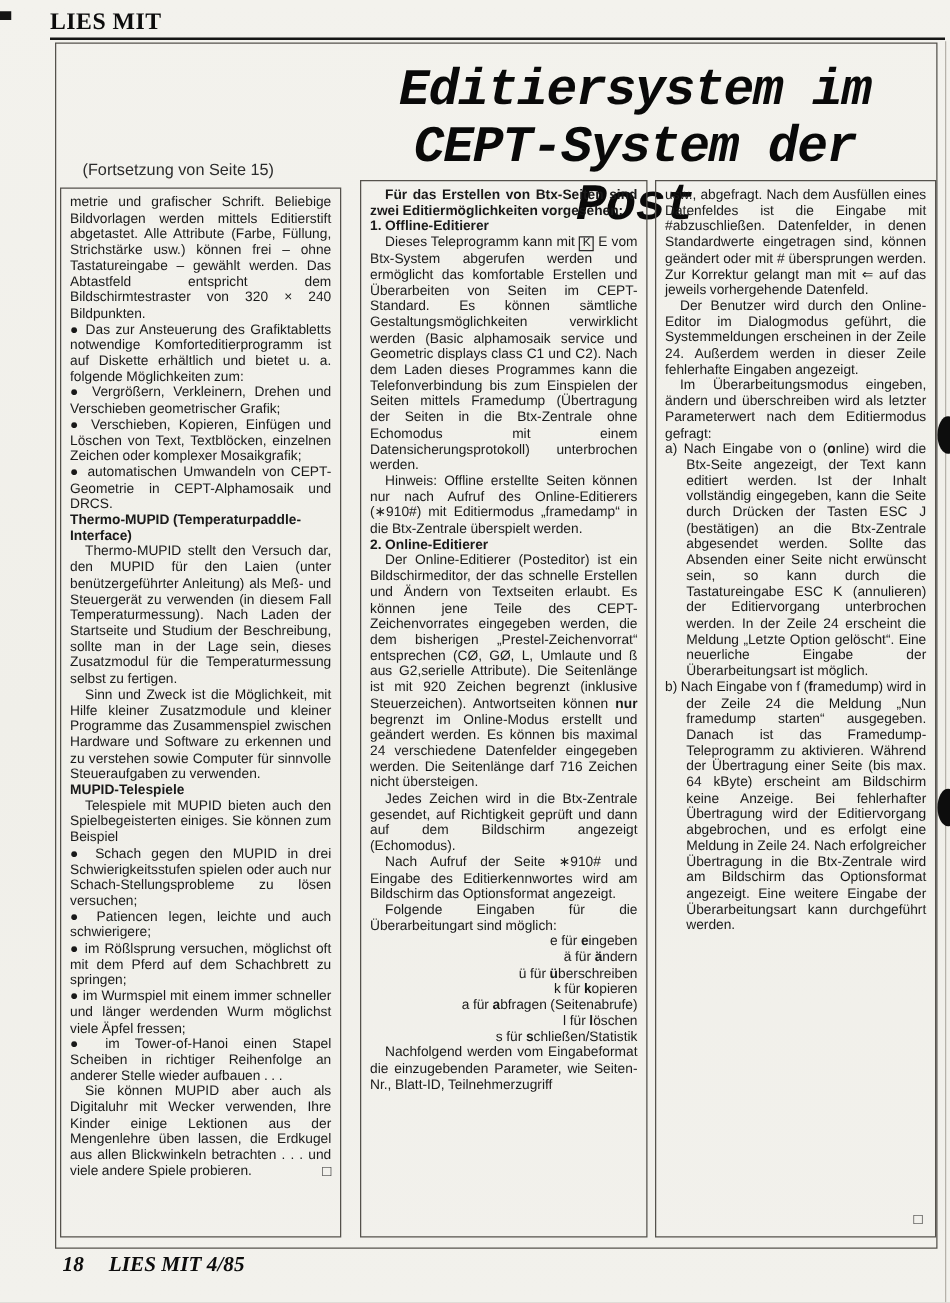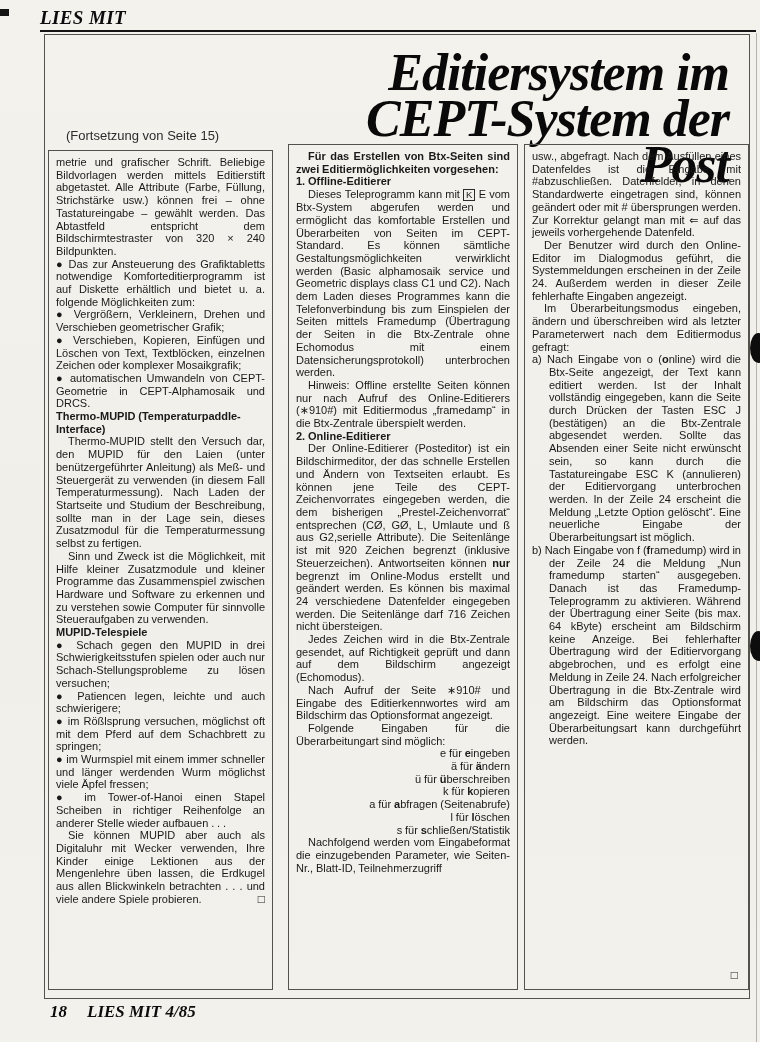--- a/index.html
+++ b/index.html
@@ -3,30 +3,30 @@
 <meta charset="utf-8">
 <style>
   html,body { margin:0; padding:0; background:#d8d6d0; }
   .page {
     position:relative; width:760px; height:1042px; margin:0 auto;
     background:linear-gradient(180deg,#f3f2ed 0%,#f0efe9 55%,#f2f1ec 100%);
     font-family:"Liberation Sans", sans-serif; color:#191919; overflow:hidden;
   }
   .masthead {
     position:absolute; left:40px; top:7px;
-    font-family:"Liberation Serif", serif; font-style:italic; font-weight:bold;
+    font-family:"Liberation Serif", serif; font-weight:bold;
     font-size:19px; letter-spacing:.4px; color:#0c0c0c;
   }
   .masthead-rule { position:absolute; left:40px; top:30px; width:716px; height:2px; background:#161616; }
   .corner-dash { position:absolute; left:0; top:9px; width:9px; height:7px; background:#141414; }
   .outerbox { position:absolute; left:44px; top:34px; width:704px; height:963px; border:1px solid #55524c; }
   .article-title {
     position:absolute; left:287px; top:50px; width:442px;
-    font-family:Liberation Serif, serif; font-style:italic; font-weight:bold;
-    font-size:52px; line-height:46px; letter-spacing:-1px; color:#090909; text-align:right;
+    font-family:Liberation Mono, monospace; font-style:italic; font-weight:bold;
+    font-size:41px; line-height:46px; letter-spacing:-1px; color:#090909; text-align:center;
   }
   .continuation { position:absolute; left:66px; top:128px; font-size:13px; color:#2c2c2c; }
 
   .col {
     position:absolute; border:1px solid #55524c; box-sizing:border-box;
     padding:5px 7px 6px 7px; overflow:hidden;
     font-size:11px; line-height:12.7px; text-align:justify;
     hyphens:auto; -webkit-hyphens:auto; word-spacing:-0.2px;
   }
   #col1 { left:48px;  top:150px; width:225px; height:840px; }
@@ -80,20 +80,21 @@
   <div class="col" id="col1">
       <p class="blk cont"><span>metrie und grafischer Schrift. Beliebige Bildvorlagen werden mittels Editierstift abgetastet. Alle Attribute (Farbe, Füllung, Strichstärke usw.) können frei – ohne Tastatureingabe – gewählt werden. Das Abtastfeld entspricht dem Bildschirmtestraster von 320 × 240 Bildpunkten.</span></p>
       <p class="blk bullet"><span>● Das zur Ansteuerung des Grafiktabletts notwendige Komforteditierprogramm ist auf Diskette erhältlich und bietet u. a. folgende Möglichkeiten zum:</span></p>
       <p class="blk bullet"><span>● Vergrößern, Verkleinern, Drehen und Verschieben geometrischer Grafik;</span></p>
       <p class="blk bullet"><span>● Verschieben, Kopieren, Einfügen und Löschen von Text, Textblöcken, einzelnen Zeichen oder komplexer Mosaikgrafik;</span></p>
       <p class="blk bullet"><span>● automatischen Umwandeln von CEPT-Geometrie in CEPT-Alphamosaik und DRCS.</span></p>
       <p class="blk h"><span>Thermo-MUPID (Temperaturpaddle-Interface)</span></p>
       <p class="blk body"><span>Thermo-MUPID stellt den Versuch dar, den MUPID für den Laien (unter benützergeführter Anleitung) als Meß- und Steuergerät zu verwenden (in diesem Fall Temperaturmessung). Nach Laden der Startseite und Studium der Beschreibung, sollte man in der Lage sein, dieses Zusatzmodul für die Temperaturmessung selbst zu fertigen.</span></p>
       <p class="blk body"><span>Sinn und Zweck ist die Möglichkeit, mit Hilfe kleiner Zusatzmodule und kleiner Programme das Zusammenspiel zwischen Hardware und Software zu erkennen und zu verstehen sowie Computer für sinnvolle Steueraufgaben zu verwenden.</span></p>
       <p class="blk h"><span>MUPID-Telespiele</span></p>
+      <p class="blk body"><span>Telespiele mit MUPID bieten auch den Spielbegeisterten einiges. Sie können zum Beispiel</span></p>
       <p class="blk bullet"><span>● Schach gegen den MUPID in drei Schwierigkeitsstufen spielen oder auch nur Schach-Stellungsprobleme zu lösen versuchen;</span></p>
       <p class="blk bullet"><span>● Patiencen legen, leichte und auch schwierigere;</span></p>
       <p class="blk bullet"><span>● im Rößlsprung versuchen, möglichst oft mit dem Pferd auf dem Schachbrett zu springen;</span></p>
       <p class="blk bullet"><span>● im Wurmspiel mit einem immer schneller und länger werdenden Wurm möglichst viele Äpfel fressen;</span></p>
       <p class="blk bullet"><span>● im Tower-of-Hanoi einen Stapel Scheiben in richtiger Reihenfolge an anderer Stelle wieder aufbauen . . .</span></p>
       <p class="blk body"><span>Sie können MUPID aber auch als Digitaluhr mit Wecker verwenden, Ihre Kinder einige Lektionen aus der Mengenlehre üben lassen, die Erdkugel aus allen Blickwinkeln betrachten . . . und viele andere Spiele probieren.</span><span class="endbox">□</span></p>
     </div>
   <div class="col" id="col2">
       <p class="blk intro"><span>Für das Erstellen von Btx-Seiten sind zwei Editiermöglichkeiten vorgesehen:</span></p>
       <p class="blk h gap"><span>1. Offline-Editierer</span></p>

